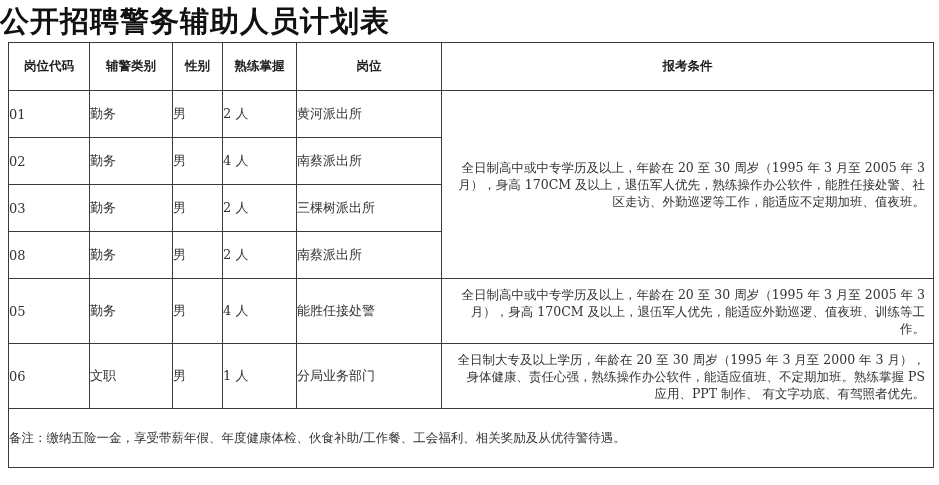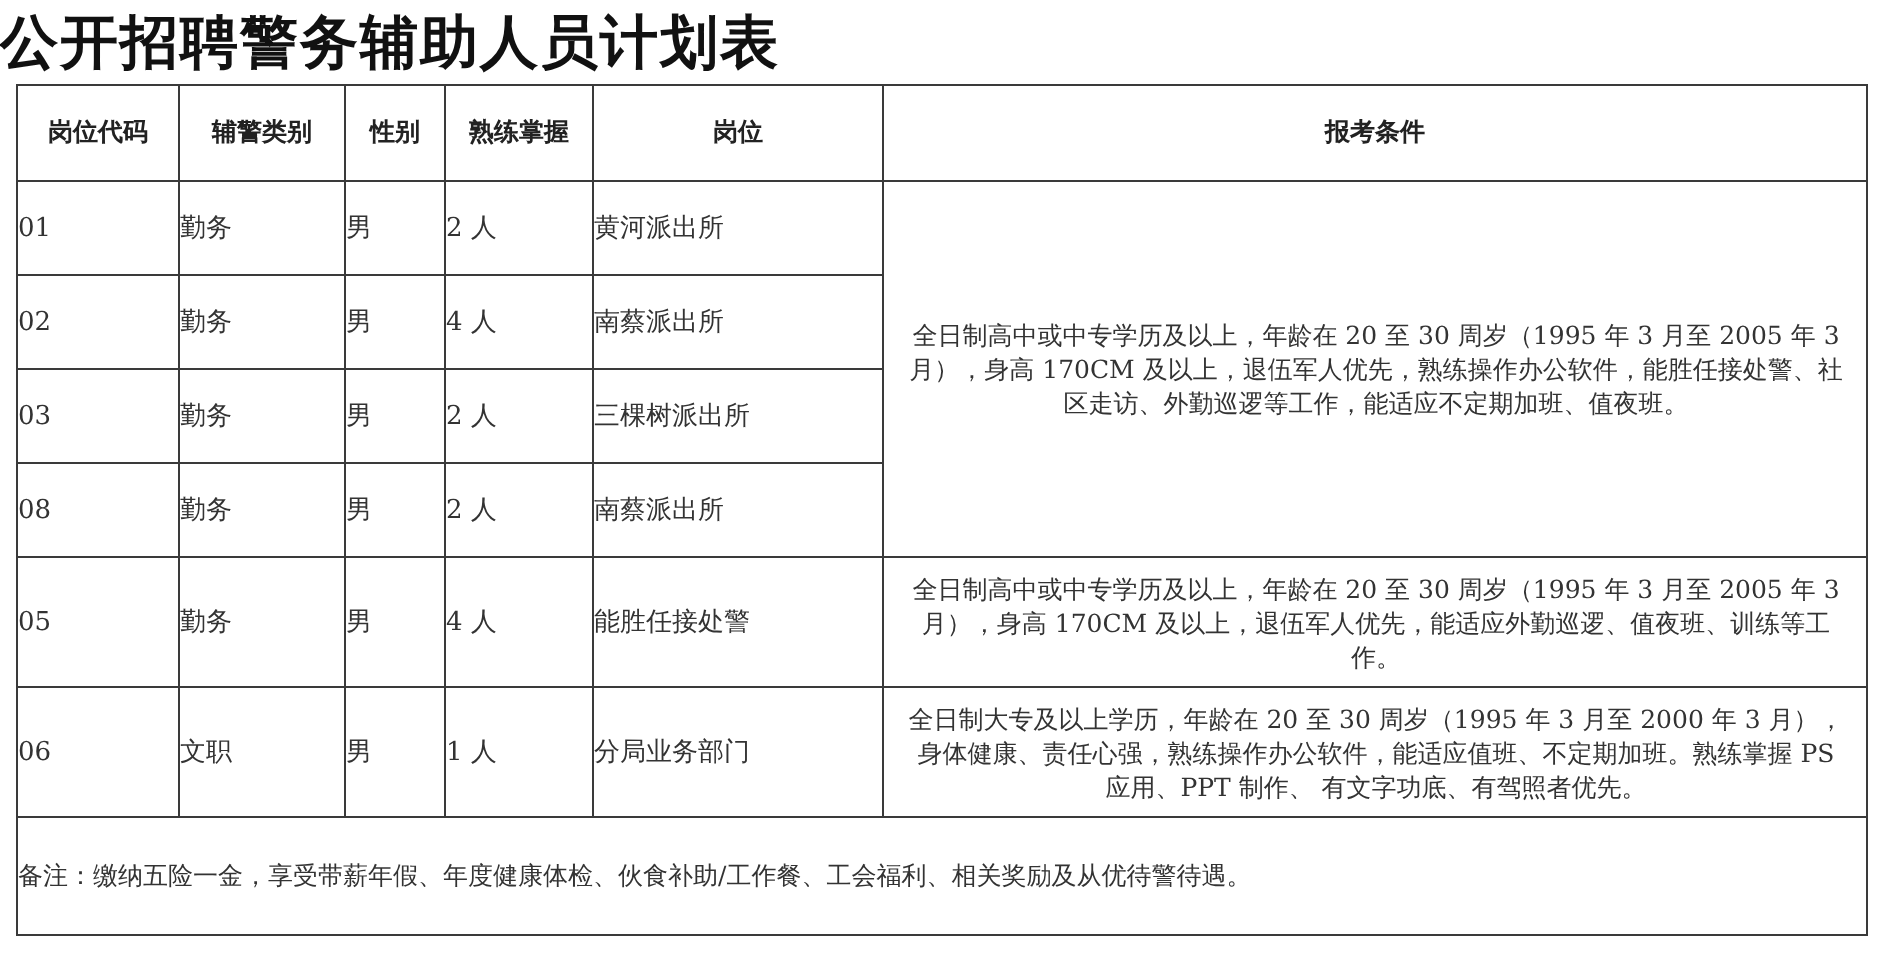--- a/index.html
+++ b/index.html
@@ -47,21 +47,21 @@
     font-weight: bold;
     font-family: "DejaVu Sans", "Liberation Sans", sans-serif;
     font-size: 12.5px;
     color: #222222;
     height: 47px;
   }
   tr.r-std td { height: 46px; margin-top: 24px; }
   tr.r-tall td { height: 64px; }
   tr.r-note td { height: 58px; }
   td.req {
-    text-align: center;
+    text-align: right;
     padding: 0 8px 0 9px !important;
     font-size: 12.5px !important;
     line-height: 17px;
     color: #262626;
   }
   td.note {
     font-size: 12.5px !important;
     color: #333333;
   }
 </style>

